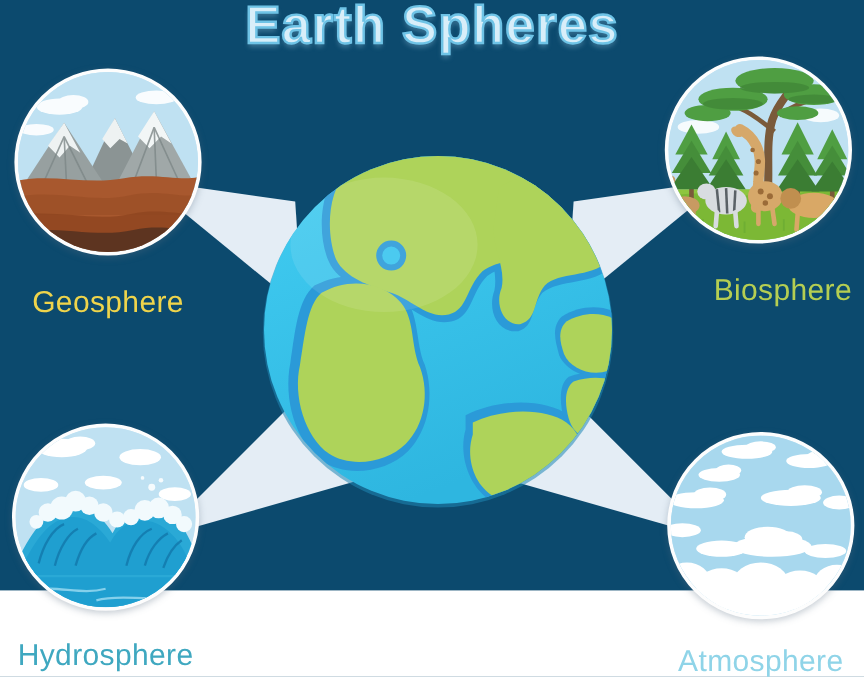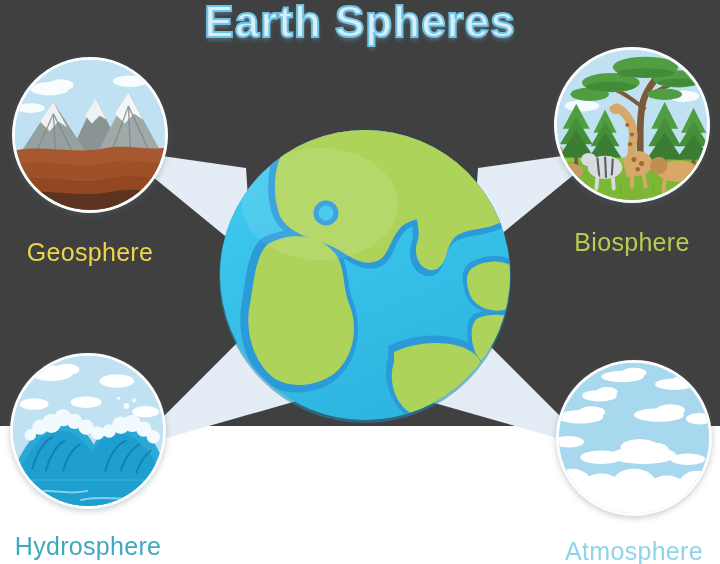--- a/index.html
+++ b/index.html
@@ -9,22 +9,22 @@
   body {
     width: 720px;
     height: 564px;
     background: #ffffff;
     font-family: "Liberation Sans", sans-serif;
     overflow: hidden;
   }
   #stage {
     position: relative;
     width: 720px;
-    height: 426px;
-    background: #404040;
+    height: 492px;
+    background: #0c4a6e;
   }
 
   
   #title {
     position: absolute;
     top: -4px;
     left: 0;
     width: 720px;
     text-align: center;
     font-size: 44px;
@@ -305,21 +305,21 @@
         </g>
 
         <g stroke="#6fae33" stroke-width="1.6">
           <line x1="30" y1="148" x2="30" y2="138"></line>
           <line x1="66" y1="150" x2="66" y2="140"></line>
           <line x1="100" y1="148" x2="100" y2="138"></line>
           <line x1="134" y1="150" x2="134" y2="140"></line>
         </g>
       </svg>
     </div>
-    <div class="sphere-label" style="top:180px; color:#b5ce52;">Biosphere</div>
+    <div class="sphere-label" style="top:180px; color:#b5ce52;text-align:right;">Biosphere</div>
   </div>
 
   <div class="sphere" style="left:556px; top:360px; width:156px; height:204px;">
     <div class="sphere-circle" style="width:156px; height:156px;">
       <svg class="scene" viewBox="0 0 156 156" preserveAspectRatio="xMidYMid slice">
         <rect x="0" y="0" width="156" height="156" fill="#a8d8ee"></rect>
         <g fill="#ffffff">
 
           <ellipse cx="66" cy="14" rx="22" ry="6"></ellipse>
           <ellipse cx="78" cy="10" rx="13" ry="5"></ellipse>

